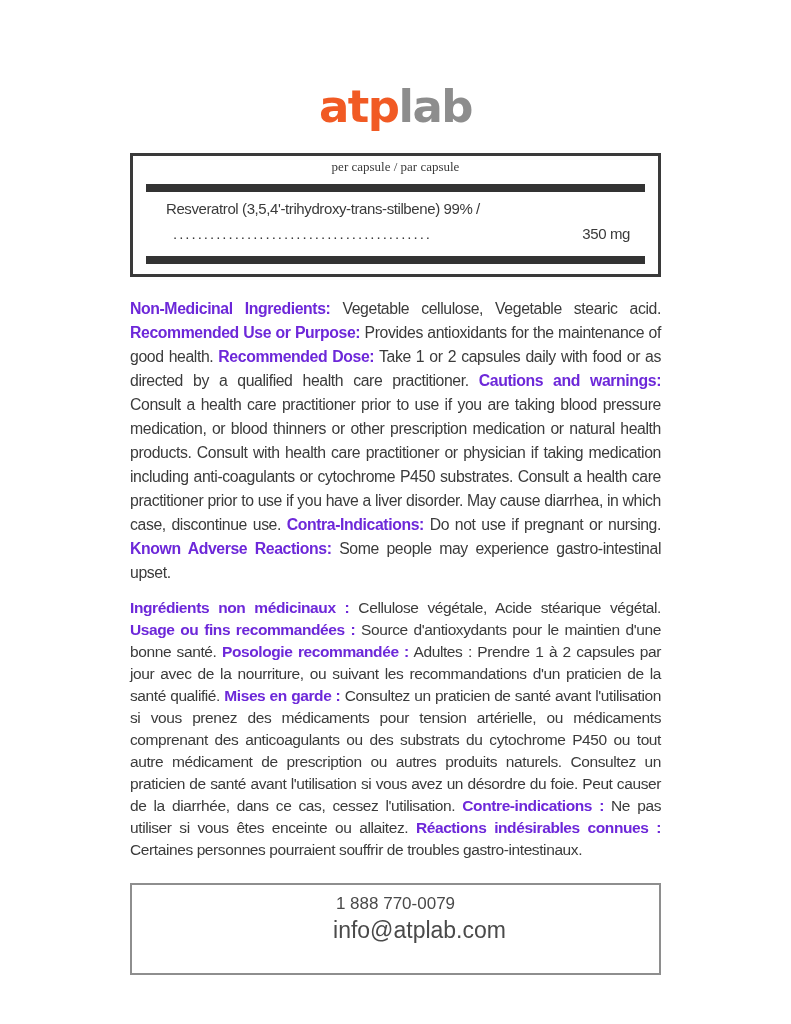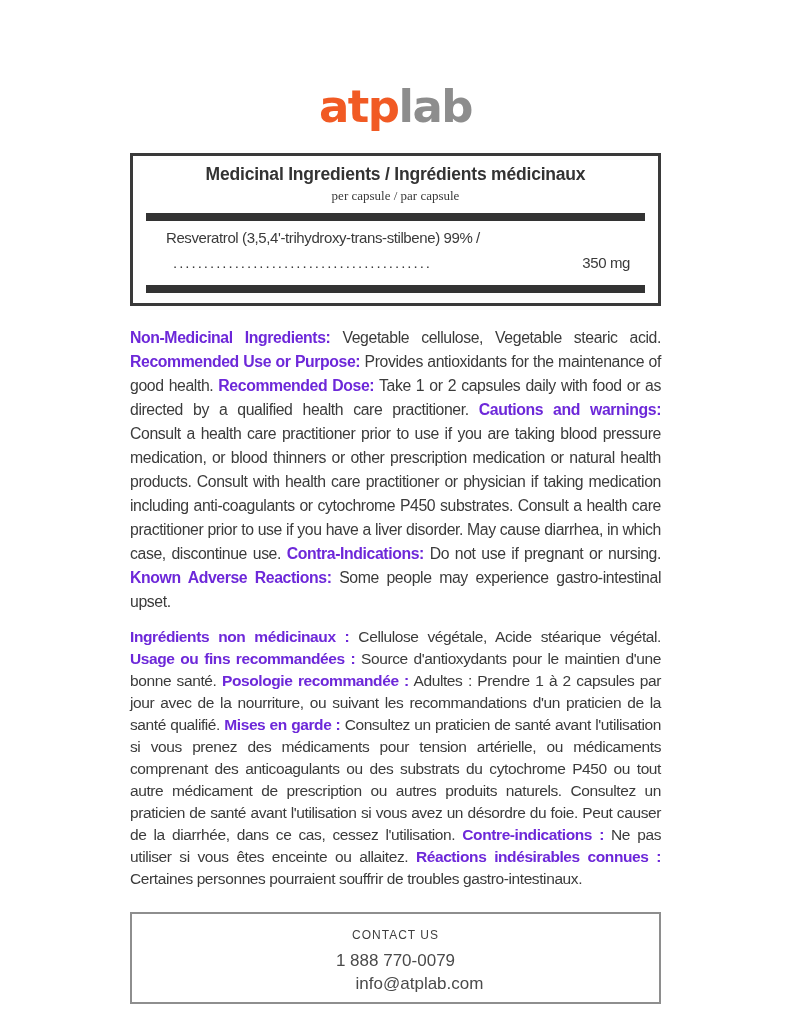--- a/index.html
+++ b/index.html
@@ -105,48 +105,46 @@
     text-align: center;
     color: var(--contact-text, #4a4a4a);
   }
   .contact-title {
     margin-top: 14px;
     font-size: 12px;
     letter-spacing: 1px;
     color: #3f3f3f;
   }
   .contact-phone { margin-top: 9px; font-size: 17px; }
-  .contact-email { margin-top: 3px; font-size: 17px; padding-left: 48px; }
+  .contact-email { margin-top: 3px; font-size: 23px; padding-left: 48px; }
 </style>
 </head>
 <body>
 
 <div class="page">
   <div class="column">
 
     <div class="logo"><span class="logo-atp">atp</span><span class="logo-lab">lab</span></div>
 
     <div class="med-box">
-      <div class="med-title">Medicinal Ingredients / Ingrédients médicinaux</div>
       <div class="med-sub">per capsule / par capsule</div>
       <div class="bar"></div>
       <div class="rows">
         <div class="row-line1">Resveratrol (3,5,4'-trihydroxy-trans-stilbene) 99% /</div>
         <div class="row-line2">
           <span class="leader">..........................................</span>
           <span class="amount">350 mg</span>
         </div>
       </div>
       <div class="bar bar-bottom"></div>
     </div>
 
     <p class="para para-en"><b>Non-Medicinal Ingredients:</b> Vegetable cellulose, Vegetable stearic acid. <b>Recommended Use or Purpose:</b> Provides antioxidants for the maintenance of good health. <b>Recommended Dose:</b> Take 1 or 2 capsules daily with food or as directed by a qualified health care practitioner. <b>Cautions and warnings:</b> Consult a health care practitioner prior to use if you are taking blood pressure medication, or blood thinners or other prescription medication or natural health products. Consult with health care practitioner or physician if taking medication including anti-coagulants or cytochrome P450 substrates. Consult a health care practitioner prior to use if you have a liver disorder. May cause diarrhea, in which case, discontinue use. <b>Contra-Indications:</b> Do not use if pregnant or nursing. <b>Known Adverse Reactions:</b> Some people may experience gastro-intestinal upset.</p>
 
     <p class="para para-fr"><b>Ingrédients non médicinaux :</b> Cellulose végétale, Acide stéarique végétal. <b>Usage ou fins recommandées :</b> Source d'antioxydants pour le maintien d'une bonne santé. <b>Posologie recommandée :</b> Adultes : Prendre 1 à 2 capsules par jour avec de la nourriture, ou suivant les recommandations d'un praticien de la santé qualifié. <b>Mises en garde :</b> Consultez un praticien de santé avant l'utilisation si vous prenez des médicaments pour tension artérielle, ou médicaments comprenant des anticoagulants ou des substrats du cytochrome P450 ou tout autre médicament de prescription ou autres produits naturels. Consultez un praticien de santé avant l'utilisation si vous avez un désordre du foie. Peut causer de la diarrhée, dans ce cas, cessez l'utilisation. <b>Contre-indications :</b> Ne pas utiliser si vous êtes enceinte ou allaitez. <b>Réactions indésirables connues :</b> Certaines personnes pourraient souffrir de troubles gastro-intestinaux.</p>
 
     <div class="contact">
-      <div class="contact-title">CONTACT US</div>
       <div class="contact-phone">1 888 770-0079</div>
       <div class="contact-email">info@atplab.com</div>
     </div>
 
   </div>
 </div>
 
 </body></html>

